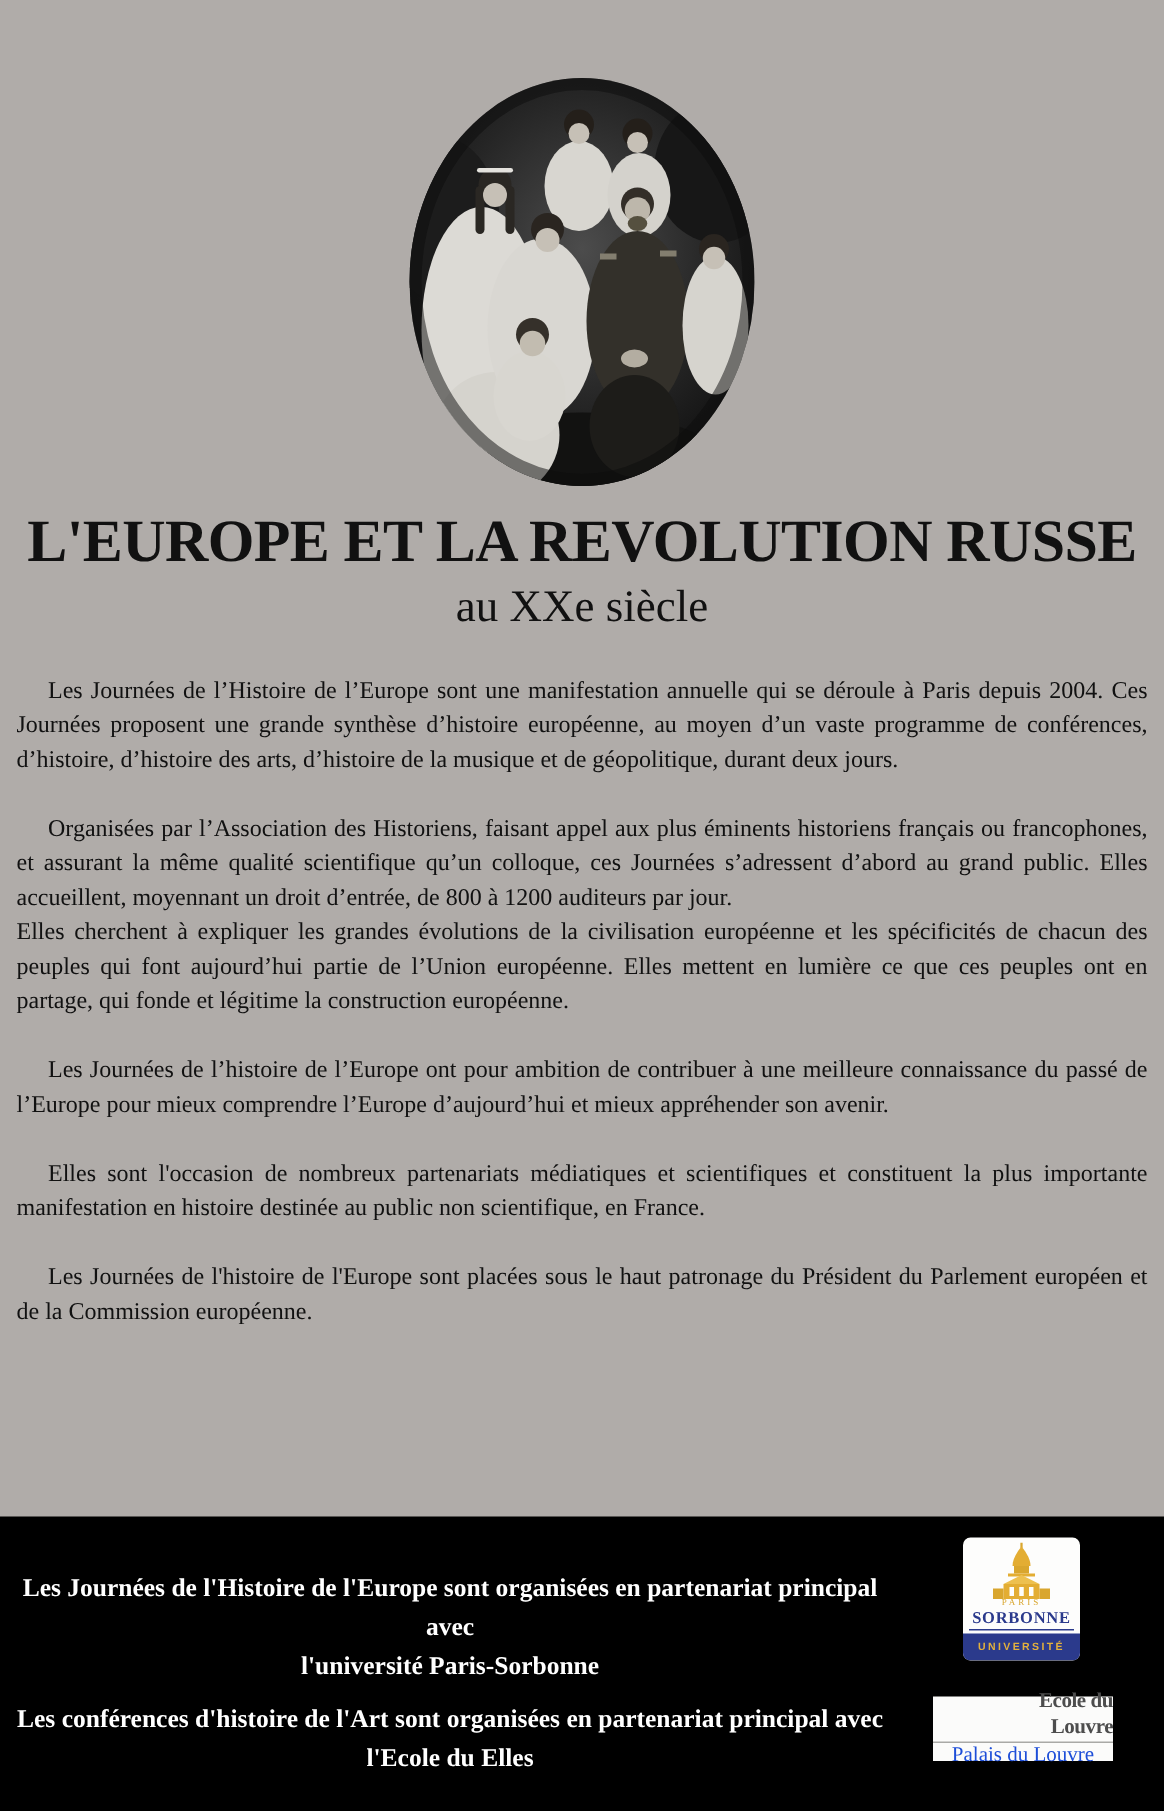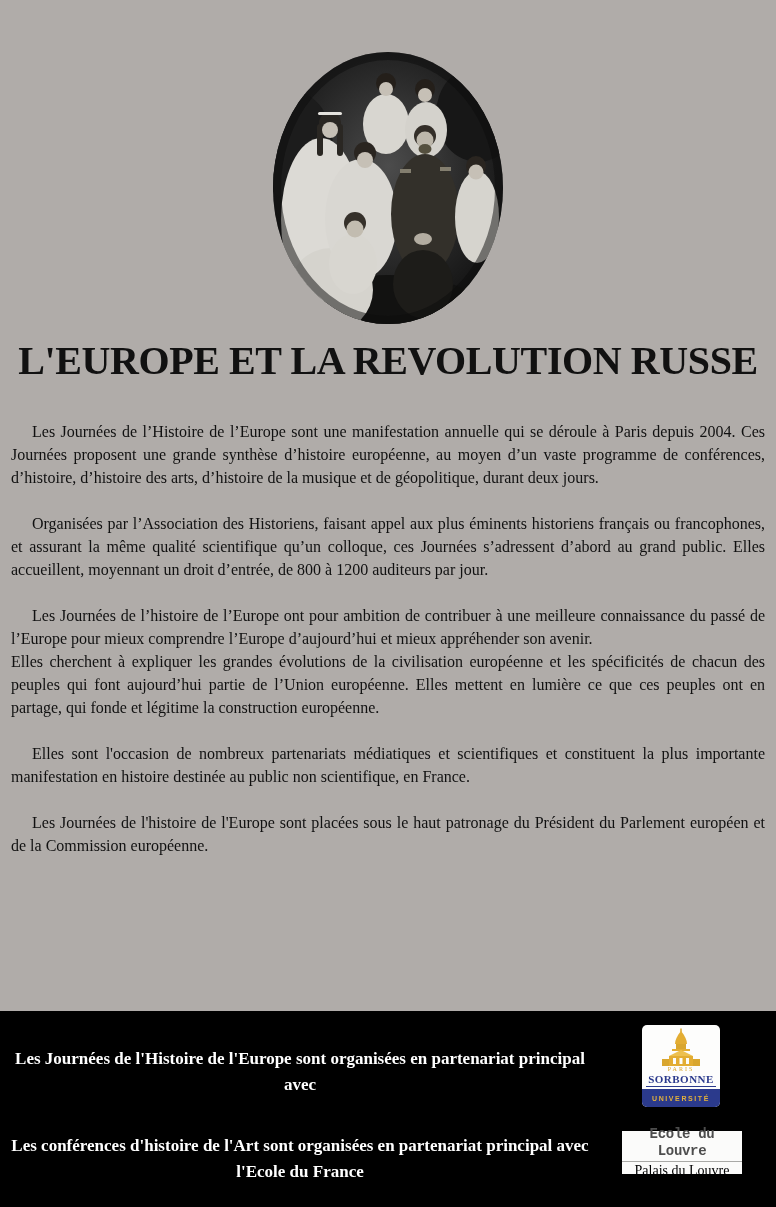--- a/index.html
+++ b/index.html
@@ -21,21 +21,21 @@
     letter-spacing:-0.4px;
     font-weight:bold;text-align:center;white-space:nowrap;
   }
   .subtitle{
     margin:2px 0 0;
     font-size:30px;line-height:37px;
     text-align:center;font-weight:normal;
   }
   
   .body{
-    margin:36px 11px 0;
+    margin:26px 11px 0;
     font-size:16px;line-height:23px;
     text-align:justify;
   }
   .para{margin:23px 0 0;text-indent:21px;}
   .para.no-gap{margin-top:0;}
   .para.no-indent{text-indent:0;}
   
   .band{
     position:absolute;left:0;bottom:0;
     width:776px;height:196px;background:#000000;color:#ffffff;
@@ -67,27 +67,27 @@
     display:flex;align-items:center;justify-content:center;
   }
   
   .louvre{
     position:absolute;top:120px;right:34px;
     width:120px;height:43px;background:#fbfbfa;
     display:flex;flex-direction:column;justify-content:center;
     padding:0;box-sizing:border-box;
   }
   .l-1{
-    font-family:Liberation Mono, monospace;
+    font-family:Liberation Serif, serif;
     font-weight:bold;font-size:14px;line-height:17px;
-    color:#4d4d4d;text-align:center;letter-spacing:-0.3px;
+    color:#4d4d4d;text-align:right;letter-spacing:-0.3px;margin-left:44px;
   }
   .l-sep{border-top:1.5px solid #a9a9a6;margin:1px 0;}
   .l-2{
-    font-size:14px;line-height:16px;color:#000000;text-align:center;
+    font-size:14px;line-height:16px;color:#1d4ed8;text-align:center;
   }
 </style>
 </head>
 <body>
 
 <div class="page">
 
   <div class="photo-wrap">
     <svg width="230" height="272" viewBox="0 0 230 272">
       <defs>
@@ -143,35 +143,37 @@
         <circle cx="82" cy="171" r="11" fill="#35302a"></circle>
         <circle cx="82" cy="177" r="8.5" fill="#c2bcb0"></circle>
 
         <ellipse cx="115" cy="136" rx="115" ry="136" fill="none" stroke="#0b0b0b" stroke-width="16" opacity="0.5"></ellipse>
       </g>
     </svg>
   </div>
 
   <h1 class="title">L'EUROPE ET LA REVOLUTION RUSSE</h1>
   <div class="subtitle">
+    <div>au XXe siècle</div>
   </div>
 
   <div class="body" id="paras">
       <p class="para no-gap">Les Journées de l’Histoire de l’Europe sont une manifestation annuelle qui se déroule à Paris depuis 2004. Ces Journées proposent une grande synthèse d’histoire européenne, au moyen d’un vaste programme de conférences, d’histoire, d’histoire des arts, d’histoire de la musique et de géopolitique, durant deux jours.</p>
       <p class="para">Organisées par l’Association des Historiens,  faisant appel aux plus éminents historiens français ou francophones, et assurant la même qualité scientifique qu’un colloque, ces Journées s’adressent d’abord au grand public. Elles accueillent, moyennant un droit d’entrée, de 800 à 1200 auditeurs par jour.</p>
+      <p class="para no-indent no-gap">Elles cherchent à expliquer les grandes évolutions de la civilisation européenne et les spécificités de chacun des peuples qui font aujourd’hui partie de l’Union européenne.  Elles mettent en lumière ce que ces peuples ont en partage, qui fonde et légitime la construction européenne.</p>
       <p class="para">Les Journées de l’histoire de l’Europe ont pour ambition de contribuer à une meilleure connaissance du passé de l’Europe pour mieux comprendre l’Europe d’aujourd’hui et mieux appréhender son avenir.</p>
-      <p class="para no-indent no-gap">Elles cherchent à expliquer les grandes évolutions de la civilisation européenne et les spécificités de chacun des peuples qui font aujourd’hui partie de l’Union européenne.  Elles mettent en lumière ce que ces peuples ont en partage, qui fonde et légitime la construction européenne.</p>
       <p class="para">Elles sont l'occasion de nombreux partenariats médiatiques et scientifiques et constituent la plus importante manifestation en histoire destinée au public non scientifique, en France.</p>
       <p class="para">Les Journées de l'histoire de l'Europe sont placées sous le haut patronage du Président du Parlement européen et de la Commission européenne.</p>
     </div>
 
   <div class="band">
 
     <div class="ftext r1">
       <div>Les Journées de l'Histoire de l'Europe sont  organisées en partenariat principal avec</div>
+      <div>l'université Paris-Sorbonne</div>
     </div>
 
     <div class="sorbonne">
       <svg width="44" height="38" viewBox="0 0 44 38">
         <line x1="22" y1="0.5" x2="22" y2="4" stroke="#d9a62e" stroke-width="1.5"></line>
         <path d="M22 3 C18 8 16 12 16 16 L28 16 C28 12 26 8 22 3 Z" fill="#e3ad33"></path>
         <rect x="17" y="16" width="10" height="5" fill="#d9a62e"></rect>
         <rect x="13" y="21" width="18" height="2" fill="#e3ad33"></rect>
         <path d="M10 28 L22 22 L34 28 Z" fill="#edc04f"></path>
         <rect x="10" y="28" width="24" height="10" fill="#e3ad33"></rect>
@@ -181,21 +183,21 @@
         <rect x="3" y="31" width="7" height="7" fill="#d9a62e"></rect>
         <rect x="34" y="31" width="7" height="7" fill="#d9a62e"></rect>
       </svg>
       <div class="s-paris">PARIS</div>
       <div class="s-name">SORBONNE</div>
       <div class="s-band">UNIVERSITÉ</div>
     </div>
 
     <div class="ftext r2">
       <div>Les conférences d'histoire de l'Art  sont  organisées en partenariat principal avec</div>
-      <div>l'Ecole du France</div>
+      <div>l'Ecole du Elles</div>
     </div>
 
     <div class="louvre">
       <div class="l-1">Ecole du Louvre</div>
       <div class="l-sep"></div>
       <div class="l-2">Palais du Louvre</div>
     </div>
 
   </div>
 </div>

